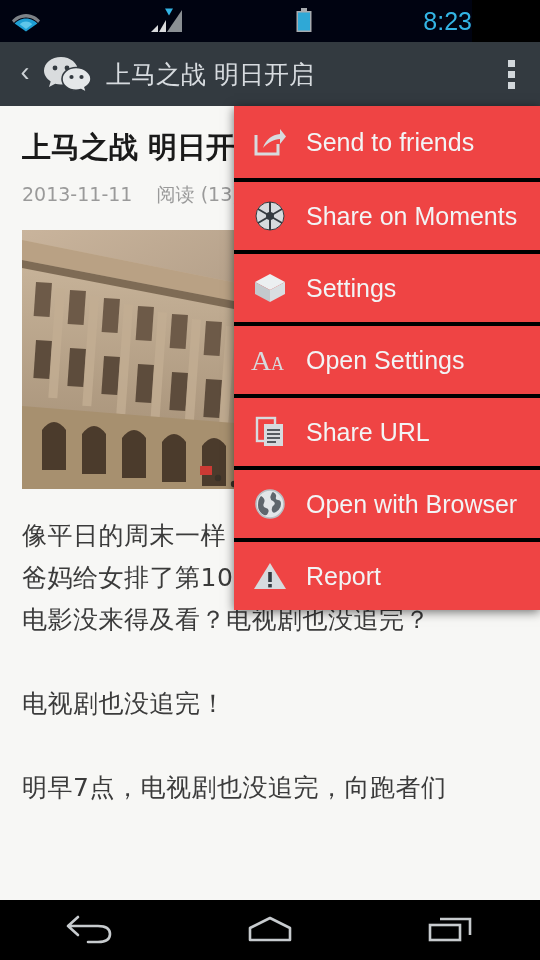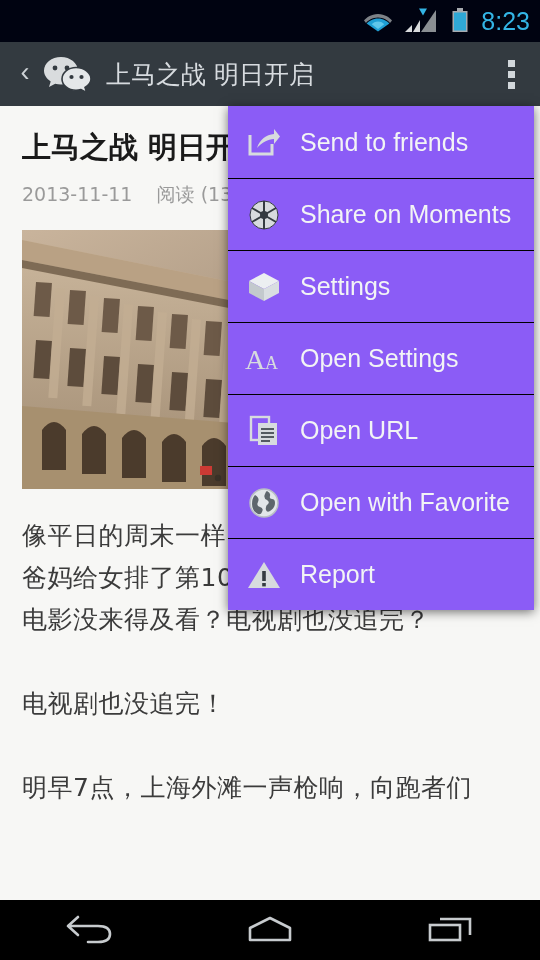--- a/index.html
+++ b/index.html
@@ -6,23 +6,23 @@
   html,body { width:540px; height:960px; }
   body {
     font-family:"Liberation Sans","DejaVu Sans",sans-serif;
     background:#000;
     overflow:hidden;
     position:relative;
   }
 
   
   #status-bar{
-    position:absolute; left:0; top:0; width:540px; height:42px;
+    position:absolute; left:0; top:0; width:472px; height:42px;
     background:#000311; display:flex; align-items:center;
-    justify-content:flex-end; padding-right:10px;
+    justify-content:space-between; 
   }
   #status-bar .sb-icon{ display:flex; align-items:center; margin-left:11px; }
   .clock{
     color:#33b5e5; font-size:25px; letter-spacing:0px;
     margin-left:12px; font-family:"Liberation Sans",sans-serif;
   }
 
   
   #action-bar{
     position:absolute; left:0; top:42px; width:540px; height:64px;
@@ -68,27 +68,27 @@
   }
   .art-body{
     margin:26px 22px 0 22px; font-size:25px; line-height:42px;
     color:#3b3b3b; letter-spacing:0.5px;
     font-family:"DejaVu Sans","Liberation Sans",sans-serif;
   }
   .art-body p{ margin-bottom:42px; }
 
   
   #popup-menu{
-    position:absolute; left:228px; top:106px; width:306px;
-    background:#8b5cf6; z-index:30;
+    position:absolute; left:234px; top:106px; width:306px;
+    background:#ef4444; z-index:30;
     box-shadow:0 2px 10px rgba(0,0,0,.55);
   }
   .menu-item{
     height:72px; display:flex; align-items:center;
-    border-top:1px solid #000000;
+    border-top:4px solid #000000;
   }
   .menu-item:first-child{ border-top:none; }
   .mi-icon{
     width:72px; min-width:72px; height:72px;
     display:flex; align-items:center; justify-content:center;
   }
   .mi-label{
     color:#f2f4f5; font-size:25px; white-space:nowrap;
     font-family:"Liberation Sans",sans-serif;
   }
@@ -318,21 +318,21 @@
           <path d="M318 240 L322 186"></path>
       </g>
 
       <rect x="178" y="236" width="12" height="9" fill="#cc3a34"></rect>
     </svg>
   </div>
 
   <div class="art-body">
     <p>像平日的周末一样，老板突然叫你去加班？爸妈给女排了第100个相亲对象明天见面？电影没来得及看？电视剧也没追完？</p>
     <p>电视剧也没追完！</p>
-    <p>明早7点，上海外滩一声枪响，向跑者们</p>
+    <p>明早7点，电视剧也没追完，向跑者们</p>
   </div>
 </div>
 
 <div id="popup-menu">
 
   <div class="menu-item">
     <span class="mi-icon">
       <svg width="34" height="30" viewBox="0 0 34 30">
         <path d="M3 8 L3 27 L25 27 L25 17" fill="none" stroke="#d7dbde" stroke-width="3"></path>
         <path d="M10 21 C13 12 19 8 27 7 L27 2 L33 9.5 L27 17 L27 12 C21 12.5 15 15 10 21 Z" fill="#d7dbde"></path>
@@ -387,33 +387,33 @@
         <rect x="3" y="2" width="18" height="23" fill="none" stroke="#d7dbde" stroke-width="2.4"></rect>
         <rect x="10" y="8" width="19" height="22" fill="#d7dbde"></rect>
         <g stroke="#343b41" stroke-width="1.6">
           <path d="M13 14 H26"></path>
             <path d="M13 18 H26"></path>
             <path d="M13 22 H26"></path>
             <path d="M13 26 H22"></path>
         </g>
       </svg>
     </span>
-    <span class="mi-label">Open URL</span>
+    <span class="mi-label">Share URL</span>
   </div>
 
   <div class="menu-item">
     <span class="mi-icon">
       <svg width="32" height="32" viewBox="0 0 32 32">
         <circle cx="16" cy="16" r="14" fill="#e2e6e9"></circle>
         <path d="M7 8 q5 3 3 7 q-2 4 2 5 q4 1 2 5 q-1 3 -4 2 q-6 -3 -6 -10 q0 -6 3 -9 Z" fill="#5e666d"></path>
         <path d="M19 4 q4 2 3 5 q-1 3 2 3 q3 0 3 4 q0 5 -5 8 q-3 2 -4 -1 q-1 -4 2 -6 q2 -2 -1 -4 q-4 -2 -2 -6 q1 -3 2 -3 Z" fill="#5e666d"></path>
         <circle cx="16" cy="16" r="14" fill="none" stroke="#b8bfc4" stroke-width="1.5"></circle>
       </svg>
     </span>
-    <span class="mi-label">Open with Favorite</span>
+    <span class="mi-label">Open with Browser</span>
   </div>
 
   <div class="menu-item">
     <span class="mi-icon">
       <svg width="34" height="30" viewBox="0 0 34 30">
         <polygon points="17,2 33,28 1,28" fill="#d7dbde"></polygon>
         <rect x="15.2" y="11" width="3.6" height="10" fill="#343b41"></rect>
         <rect x="15.2" y="23" width="3.6" height="3.4" fill="#343b41"></rect>
       </svg>
     </span>

